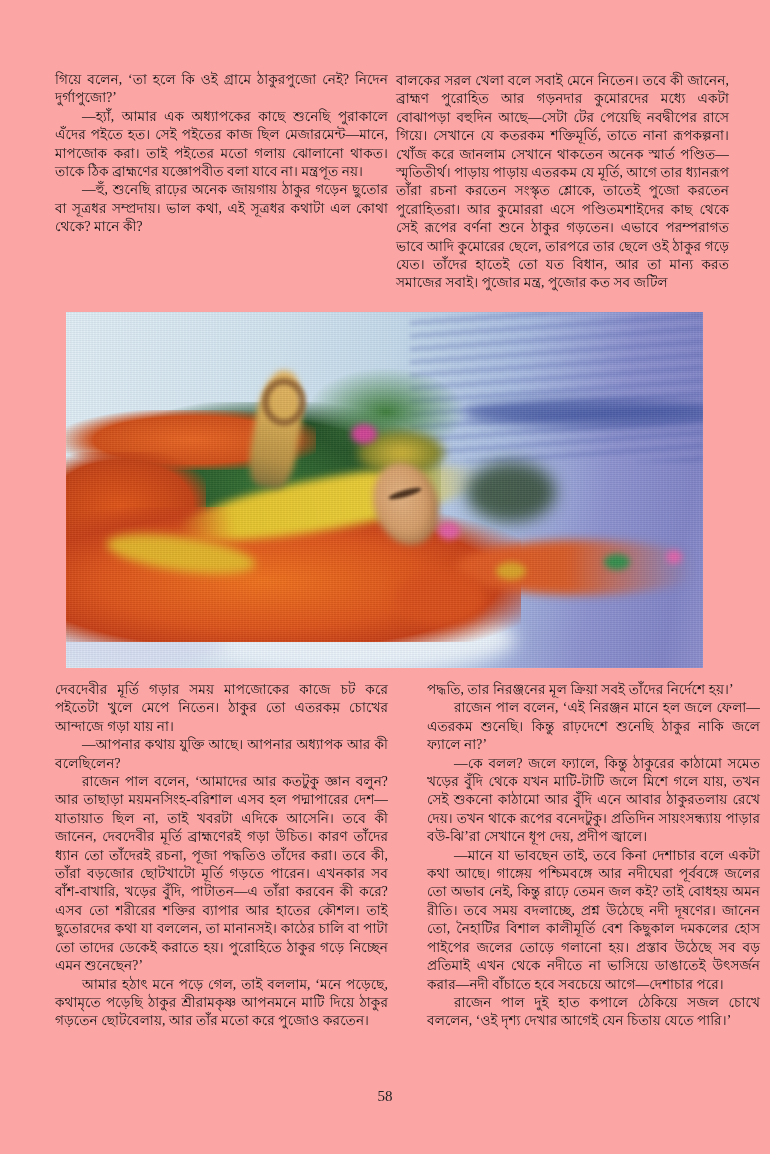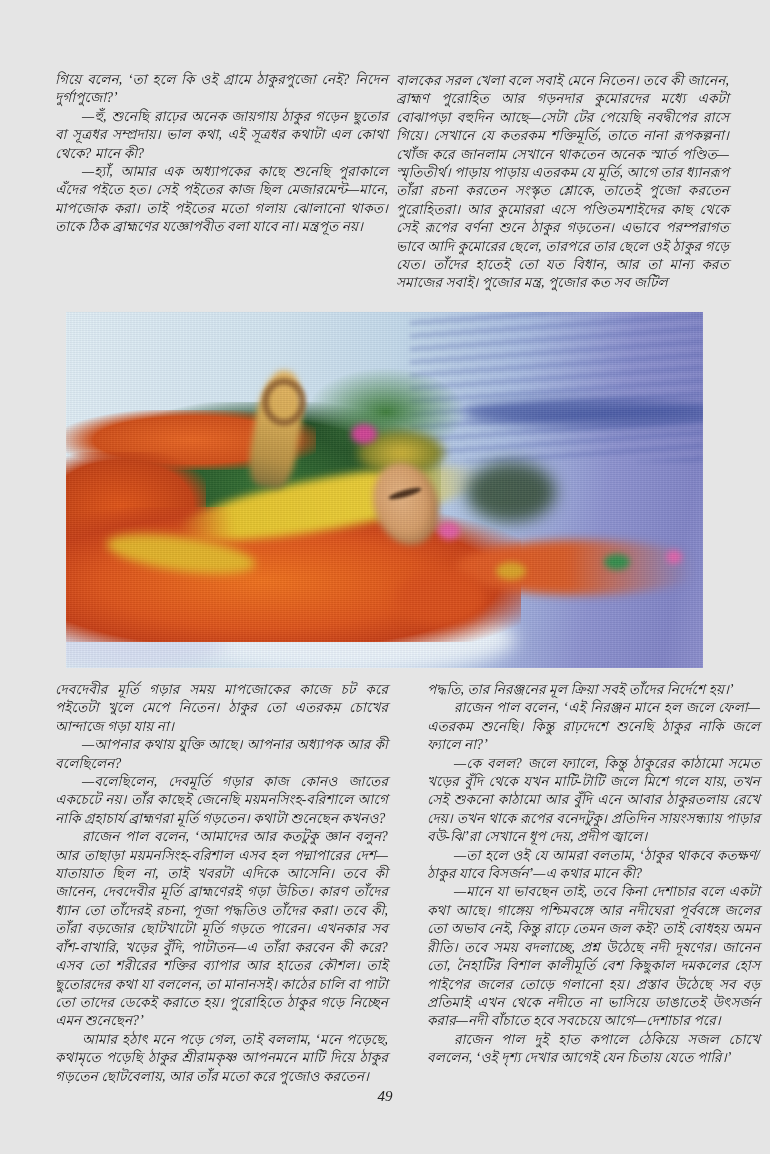--- a/index.html
+++ b/index.html
@@ -1,21 +1,21 @@
 <!DOCTYPE html>
 <html><head>
 <meta charset="utf-8">
 <style>
   html,body{margin:0;padding:0;background:#ffffff;}
   body{
     width:770px;height:1154px;position:relative;overflow:hidden;
     font-family:"Liberation Serif","DejaVu Serif",serif;
     color:#141414;
   }
-  .page{position:absolute;inset:0;background:#e5e5e5;font-style:italic;}
+  .page{position:absolute;inset:0;background:#fca5a5;}
   .textblock{
     position:absolute;text-align:justify;
     font-size:13.6px;line-height:18.4px;
     letter-spacing:.1px;
   }
   .textblock p{margin:0;text-indent:27px;}
   .textblock p.cont{text-indent:0;}
   .col-lt{left:55px;top:71px;width:333px;}
   .col-rt{left:396px;top:72px;width:333px;}
   .col-lb{left:55px;top:681px;width:333px;}
@@ -128,22 +128,22 @@
     text-align:center;font-size:15px;color:#222;
   }
 </style>
 </head>
 <body>
 
 <div class="page">
 
   <div class="textblock col-lt">
     <p class="cont">গিয়ে বলেন, ‘তা হলে কি ওই গ্রামে ঠাকুরপুজো নেই? নিদেন দুর্গাপুজো?’</p>
+    <p>—হ্যাঁ, আমার এক অধ্যাপকের কাছে শুনেছি পুরাকালে এঁদের পইতে হত। সেই পইতের কাজ ছিল মেজারমেন্ট—মানে, মাপজোক করা। তাই পইতের মতো গলায় ঝোলানো থাকত। তাকে ঠিক ব্রাহ্মণের যজ্ঞোপবীত বলা যাবে না। মন্ত্রপূত নয়।</p>
     <p>—হুঁ, শুনেছি রাঢ়ের অনেক জায়গায় ঠাকুর গড়েন ছুতোর বা সূত্রধর সম্প্রদায়। ভাল কথা, এই সূত্রধর কথাটা এল কোথা থেকে? মানে কী?</p>
-    <p>—হ্যাঁ, আমার এক অধ্যাপকের কাছে শুনেছি পুরাকালে এঁদের পইতে হত। সেই পইতের কাজ ছিল মেজারমেন্ট—মানে, মাপজোক করা। তাই পইতের মতো গলায় ঝোলানো থাকত। তাকে ঠিক ব্রাহ্মণের যজ্ঞোপবীত বলা যাবে না। মন্ত্রপূত নয়।</p>
   </div>
 
   <div class="textblock col-rt">
     <p class="cont">বালকের সরল খেলা বলে সবাই মেনে নিতেন। তবে কী জানেন, ব্রাহ্মণ পুরোহিত আর গড়নদার কুমোরদের মধ্যে একটা বোঝাপড়া বহুদিন আছে—সেটা টের পেয়েছি নবদ্বীপের রাসে গিয়ে। সেখানে যে কতরকম শক্তিমূর্তি, তাতে নানা রূপকল্পনা। খোঁজ করে জানলাম সেখানে থাকতেন অনেক স্মার্ত পণ্ডিত—স্মৃতিতীর্থ। পাড়ায় পাড়ায় এতরকম যে মূর্তি, আগে তার ধ্যানরূপ তাঁরা রচনা করতেন সংস্কৃত শ্লোকে, তাতেই পুজো করতেন পুরোহিতরা। আর কুমোররা এসে পণ্ডিতমশাইদের কাছ থেকে সেই রূপের বর্ণনা শুনে ঠাকুর গড়তেন। এভাবে পরম্পরাগত ভাবে আদি কুমোরের ছেলে, তারপরে তার ছেলে ওই ঠাকুর গড়ে যেত। তাঁদের হাতেই তো যত বিধান, আর তা মান্য করত সমাজের সবাই। পুজোর মন্ত্র, পুজোর কত সব জটিল</p>
   </div>
 
   <div class="photo">
     <div class="streaks"></div>
     <div class="dark-streak"></div>
     <div class="ripple"></div>
@@ -168,29 +168,27 @@
     <div class="accent pink3"></div>
     <div class="accent green1"></div>
     <div class="accent gold1"></div>
     <div class="accent red1"></div>
     <div class="grain"></div>
   </div>
 
   <div class="textblock col-lb">
     <p class="cont">দেবদেবীর মূর্তি গড়ার সময় মাপজোকের কাজে চট করে পইতেটা খুলে মেপে নিতেন। ঠাকুর তো এতরকম় চোখের আন্দাজে গড়া যায় না।</p>
     <p>—আপনার কথায় যুক্তি আছে। আপনার অধ্যাপক আর কী বলেছিলেন?</p>
-    <p>—বলেছিলেন, দেবমূর্তি গড়ার কাজ কোনও জাতের একচেটে নয়। তাঁর কাছেই জেনেছি ময়মনসিংহ-বরিশালে আগে নাকি গ্রহাচার্য ব্রাহ্মণরা মূর্তি গড়তেন। কথাটা শুনেছেন কখনও?</p>
     <p>রাজেন পাল বলেন, ‘আমাদের আর কতটুকু জ্ঞান বলুন? আর তাছাড়া ময়মনসিংহ-বরিশাল এসব হল পদ্মাপারের দেশ—যাতায়াত ছিল না, তাই খবরটা এদিকে আসেনি। তবে কী জানেন, দেবদেবীর মূর্তি ব্রাহ্মণেরই গড়া উচিত। কারণ তাঁদের ধ্যান তো তাঁদেরই রচনা, পূজা পদ্ধতিও তাঁদের করা। তবে কী, তাঁরা বড়জোর ছোটখাটো মূর্তি গড়তে পারেন। এখনকার সব বাঁশ-বাখারি, খড়ের বুঁদি, পাটাতন—এ তাঁরা করবেন কী করে? এসব তো শরীরের শক্তির ব্যাপার আর হাতের কৌশল। তাই ছুতোরদের কথা যা বললেন, তা মানানসই। কাঠের চালি বা পাটা তো তাদের ডেকেই করাতে হয়। পুরোহিতে ঠাকুর গড়ে নিচ্ছেন এমন শুনেছেন?’</p>
     <p>আমার হঠাৎ মনে পড়ে গেল, তাই বললাম, ‘মনে পড়েছে, কথামৃতে পড়েছি ঠাকুর শ্রীরামকৃষ্ণ আপনমনে মাটি দিয়ে ঠাকুর গড়তেন ছোটবেলায়, আর তাঁর মতো করে পুজোও করতেন।</p>
   </div>
 
   <div class="textblock col-rb">
     <p class="cont">পদ্ধতি, তার নিরঞ্জনের মূল ক্রিয়া সবই তাঁদের নির্দেশে হয়।’</p>
     <p>রাজেন পাল বলেন, ‘এই নিরঞ্জন মানে হল জলে ফেলা—এতরকম শুনেছি। কিন্তু রাঢ়দেশে শুনেছি ঠাকুর নাকি জলে ফ্যালে না?’</p>
     <p>—কে বলল? জলে ফ্যালে, কিন্তু ঠাকুরের কাঠামো সমেত খড়ের বুঁদি থেকে যখন মাটি-টাটি জলে মিশে গলে যায়, তখন সেই শুকনো কাঠামো আর বুঁদি এনে আবার ঠাকুরতলায় রেখে দেয়। তখন থাকে রূপের বনেদটুকু। প্রতিদিন সায়ংসন্ধ্যায় পাড়ার বউ-ঝি’রা সেখানে ধূপ দেয়, প্রদীপ জ্বালে।</p>
-    <p>—তা হলে ওই যে আমরা বলতাম, ‘ঠাকুর থাকবে কতক্ষণ/ঠাকুর যাবে বিসর্জন’—এ কথার মানে কী?</p>
     <p>—মানে যা ভাবছেন তাই, তবে কিনা দেশাচার বলে একটা কথা আছে। গাঙ্গেয় পশ্চিমবঙ্গে আর নদীঘেরা পূর্ববঙ্গে জলের তো অভাব নেই, কিন্তু রাঢ়ে তেমন জল কই? তাই বোধহয় অমন রীতি। তবে সময় বদলাচ্ছে, প্রশ্ন উঠেছে নদী দূষণের। জানেন তো, নৈহাটির বিশাল কালীমূর্তি বেশ কিছুকাল দমকলের হোস পাইপের জলের তোড়ে গলানো হয়। প্রস্তাব উঠেছে সব বড় প্রতিমাই এখন থেকে নদীতে না ভাসিয়ে ডাঙাতেই উৎসর্জন করার—নদী বাঁচাতে হবে সবচেয়ে আগে—দেশাচার পরে।</p>
     <p>রাজেন পাল দুই হাত কপালে ঠেকিয়ে সজল চোখে বললেন, ‘ওই দৃশ্য দেখার আগেই যেন চিতায় যেতে পারি।’</p>
   </div>
 
-  <div class="page-number">49</div>
+  <div class="page-number">58</div>
 
 </div>
 
 </body></html>

